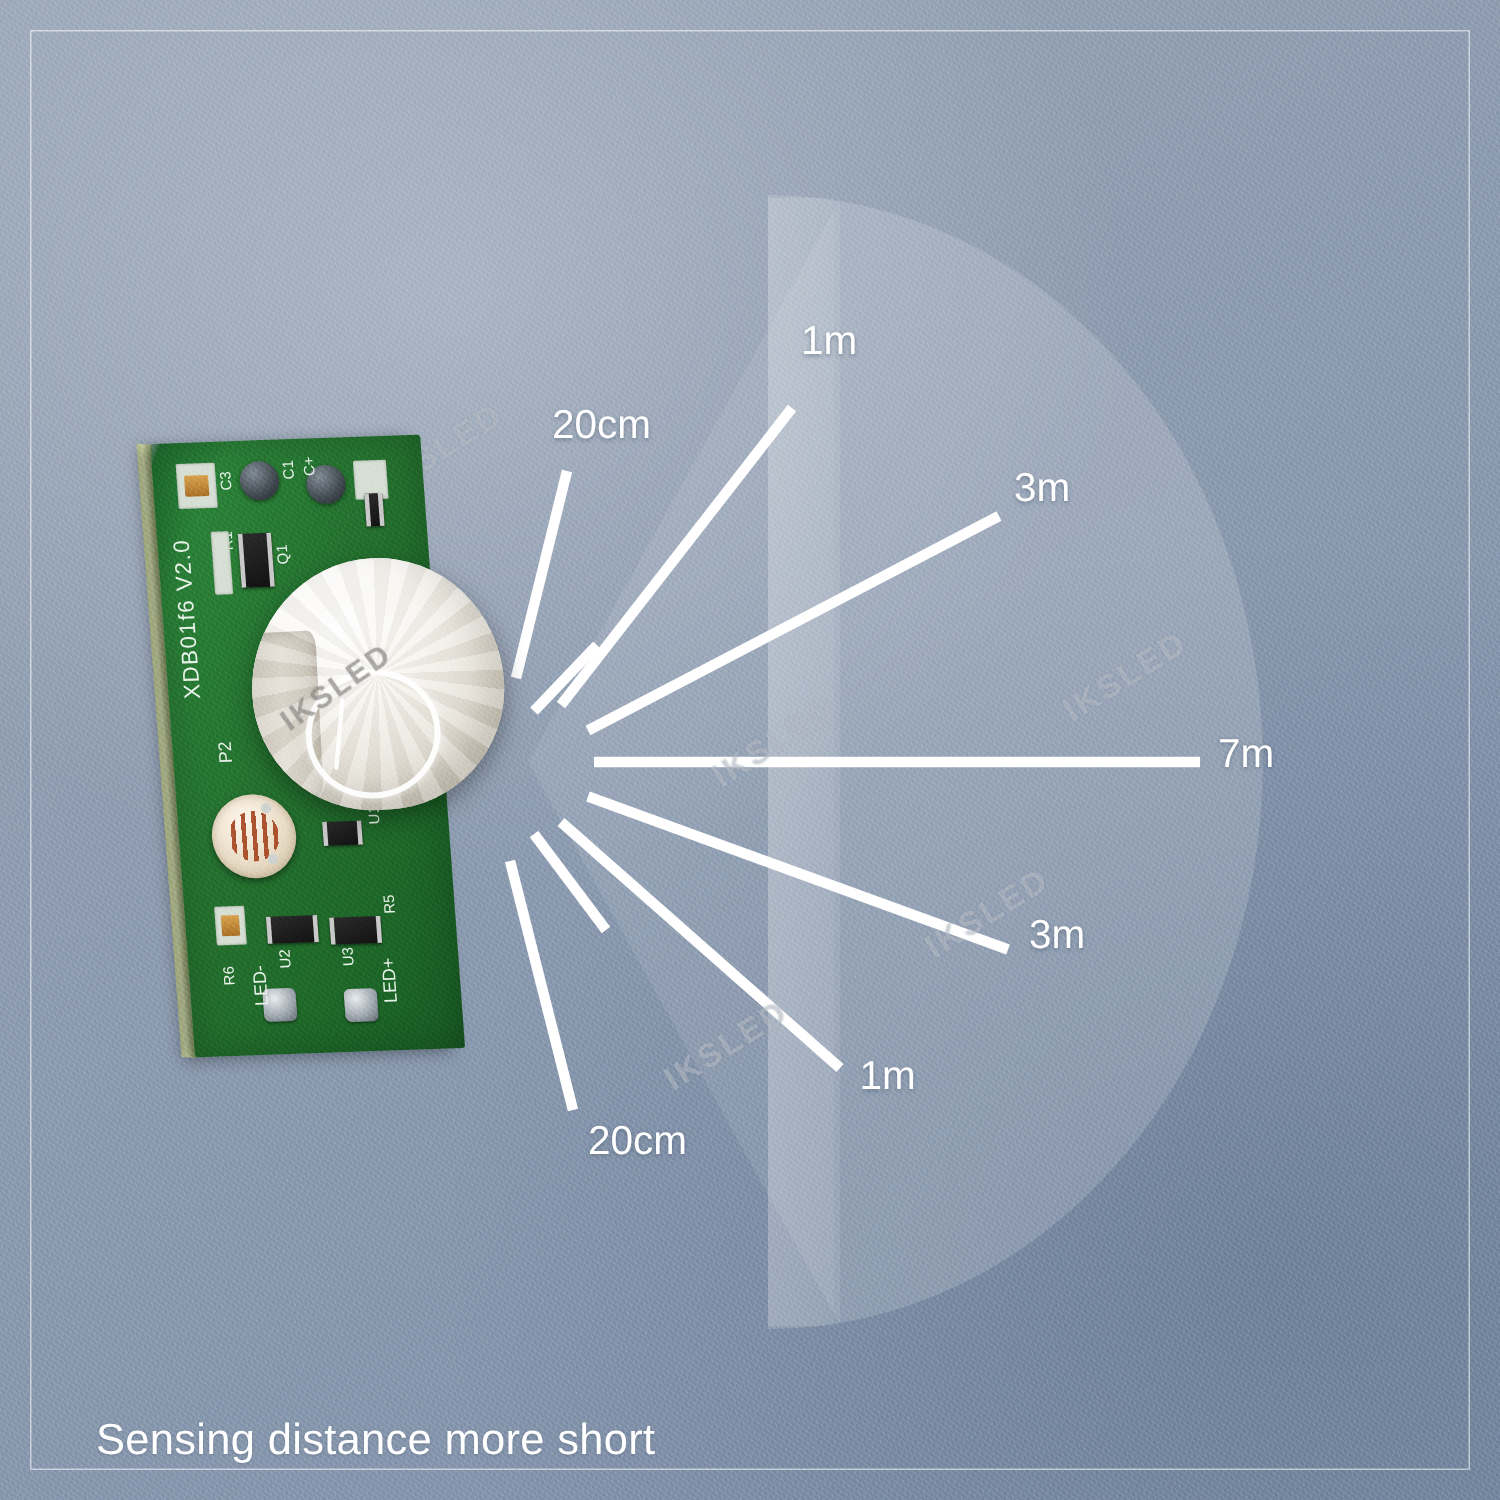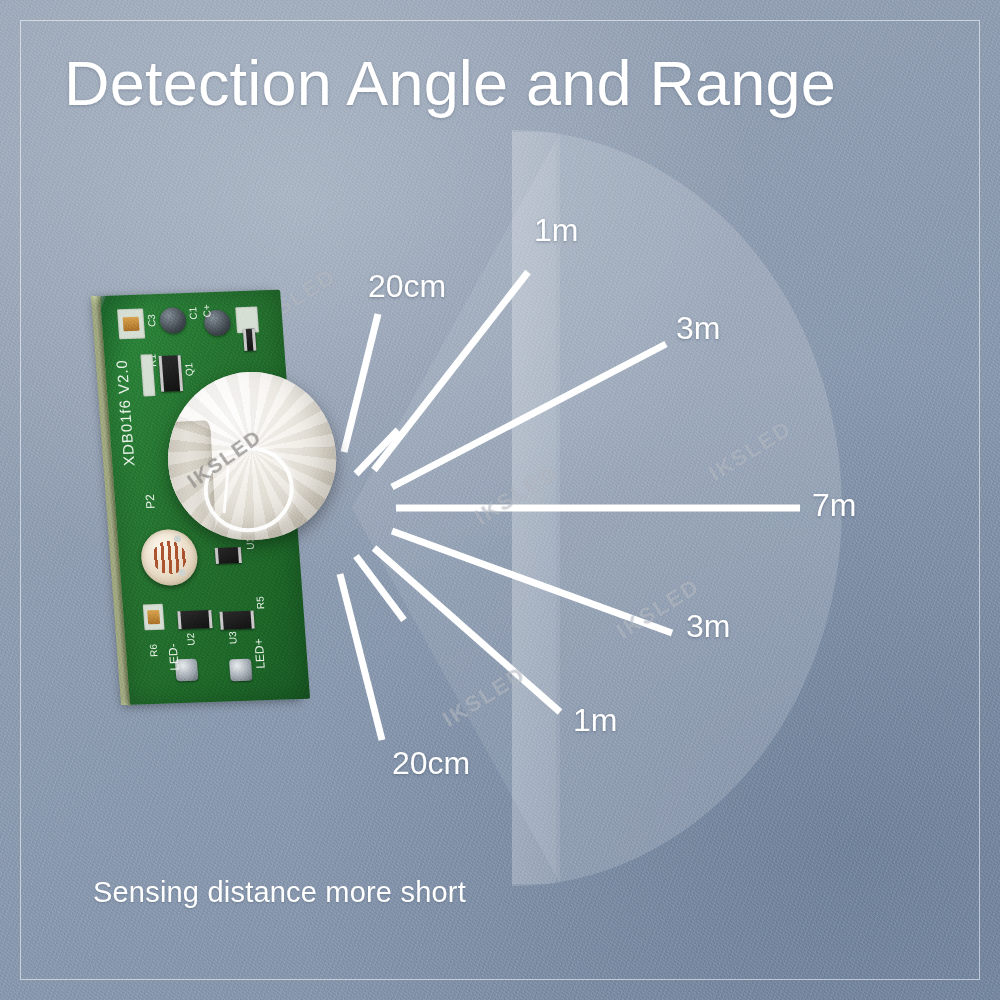--- a/index.html
+++ b/index.html
@@ -33,24 +33,24 @@
     font-size:63px;line-height:1.05;font-weight:400;color:#fff;
     letter-spacing:.2px;white-space:nowrap;
     text-shadow:0 1px 3px rgba(60,75,95,.35);
   }
   .caption{
     position:absolute;left:64px;color:#fff;font-size:29px;font-weight:400;
     letter-spacing:.2px;white-space:nowrap;
     text-shadow:0 1px 2px rgba(60,75,95,.3);
   }
   #cap1{top:888px;}
-  #cap2{top:876px;margin-left:29px;}
+  #cap2{top:944px;}
   svg.layer{position:absolute;left:0;top:0;width:1000px;height:1000px;}
   .lbl{
-    position:absolute;color:#fff;font-size:32px;white-space:nowrap;
+    position:absolute;color:#fff;font-size:27px;white-space:nowrap;
     text-shadow:0 1px 3px rgba(55,70,92,.45);
   }
   
   #board{
     position:absolute;left:100px;top:296px;width:180px;height:410px;
     transform:rotate(-4.2deg) skewY(2.2deg);
     transform-origin:0 0;
   }
   .pcb{
     position:absolute;inset:0;border-radius:2px;
@@ -236,18 +236,17 @@
   </div>
 
   <div class="lbl" style="left:368px;top:268px;">20cm</div>
   <div class="lbl" style="left:534px;top:212px;">1m</div>
   <div class="lbl" style="left:676px;top:310px;">3m</div>
   <div class="lbl" style="left:812px;top:487px;">7m</div>
   <div class="lbl" style="left:686px;top:608px;">3m</div>
   <div class="lbl" style="left:573px;top:702px;">1m</div>
   <div class="lbl" style="left:392px;top:745px;">20cm</div>
 
-  <div id="title">Detection Angle and Range</div>
   <div id="cap2" class="caption">Sensing distance more short</div>
 
   <div id="noise"></div>
   <div id="frame"></div>
 </div>
 
 </body></html>

